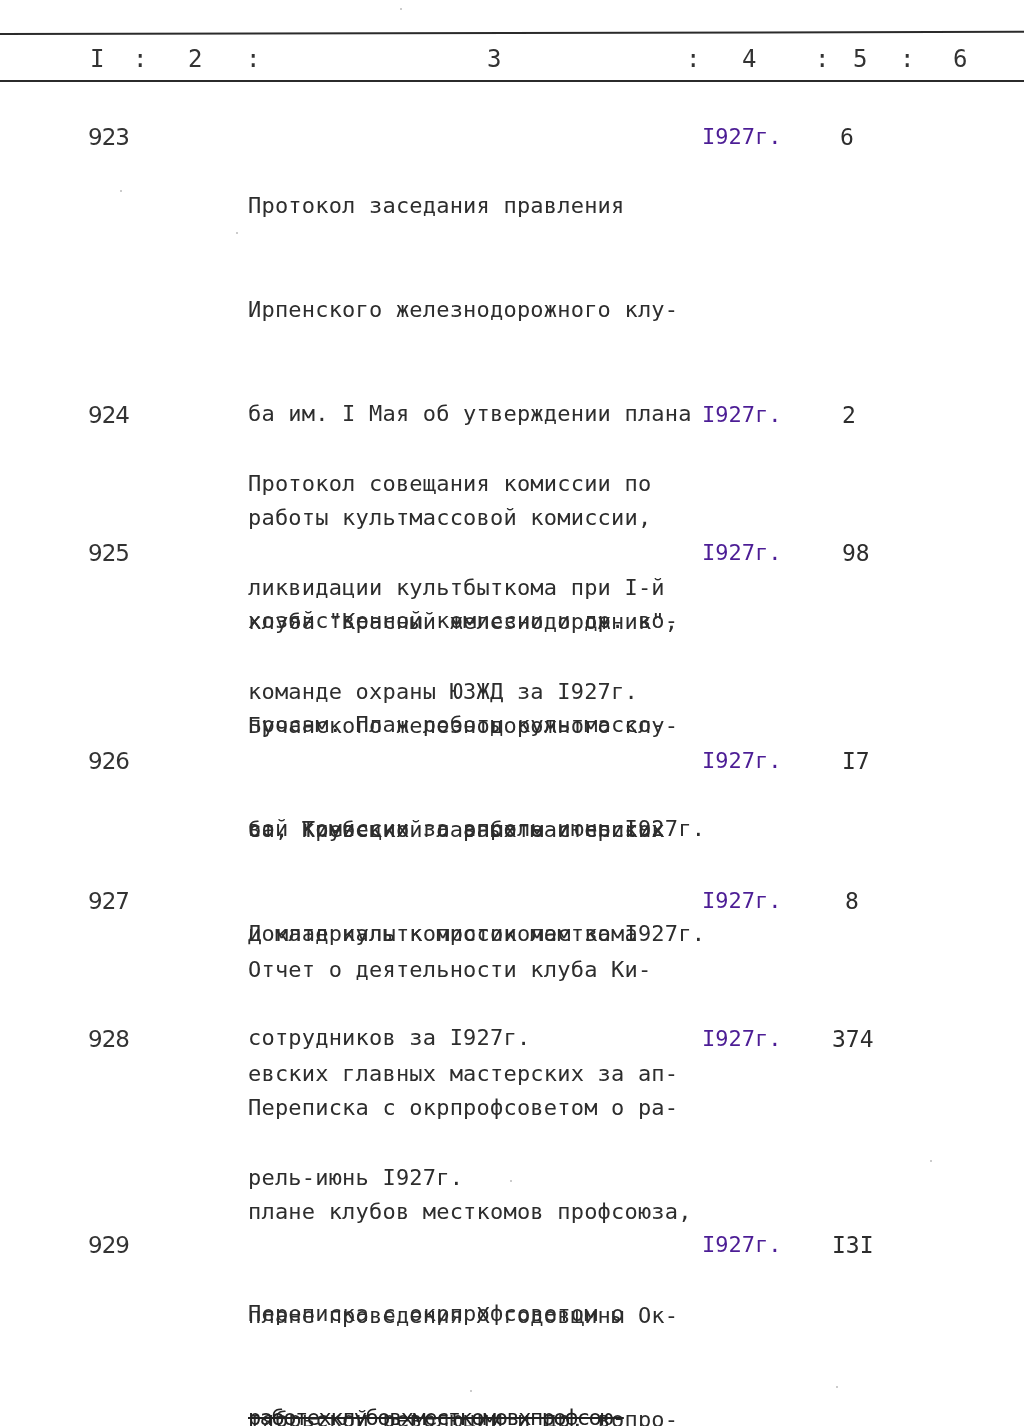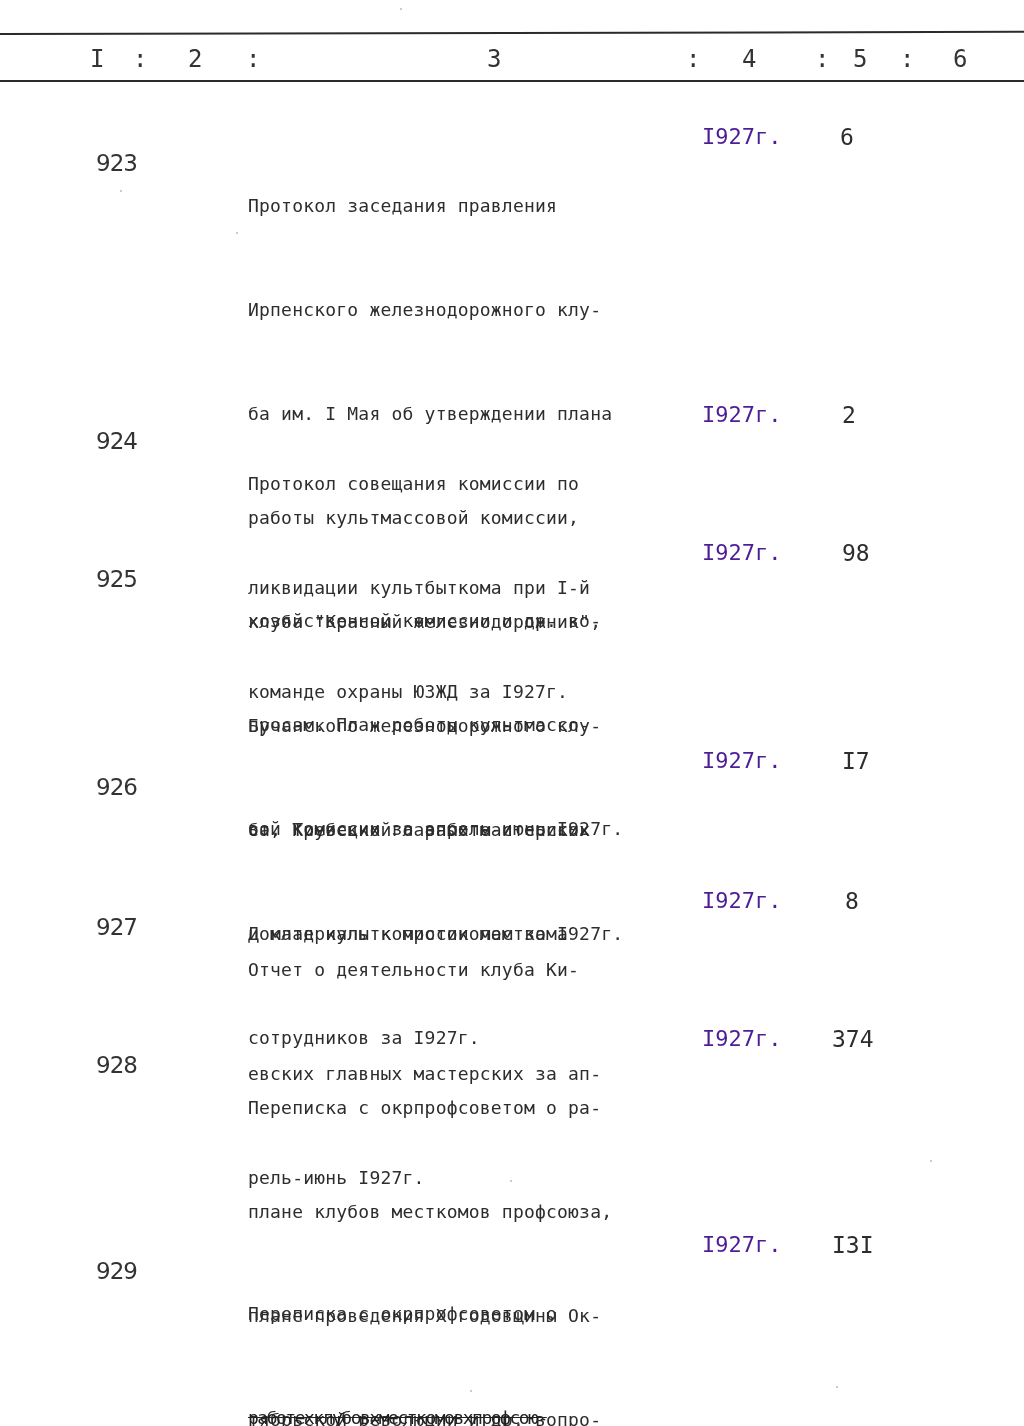--- a/index.html
+++ b/index.html
@@ -48,35 +48,34 @@
       position: absolute;
       top: 0;
     }
     .entry {
       position: absolute;
       left: 0;
       width: 1024px;
     }
     .entry .num {
       position: absolute;
-      left: 96px;
+      left: 88px;
       top: 0;
       font-size: 23px;
       line-height: 34px;
       color: #333;
       font-family: "DejaVu Sans", "Liberation Sans", sans-serif;
       letter-spacing: -1px;
-      margin-top: 26px;
     }
     .entry .desc {
       position: absolute;
       left: 248px;
       top: 0;
       width: 470px;
-      font-size: 18px;
+      font-size: 22px;
       line-height: 34.6px;
       color: #2d2d2d;
       letter-spacing: 0.2px;
       white-space: pre;
     }
     .entry .desc .line {
       display: block;
     }
     .entry .desc .struck {
       text-decoration: line-through;

